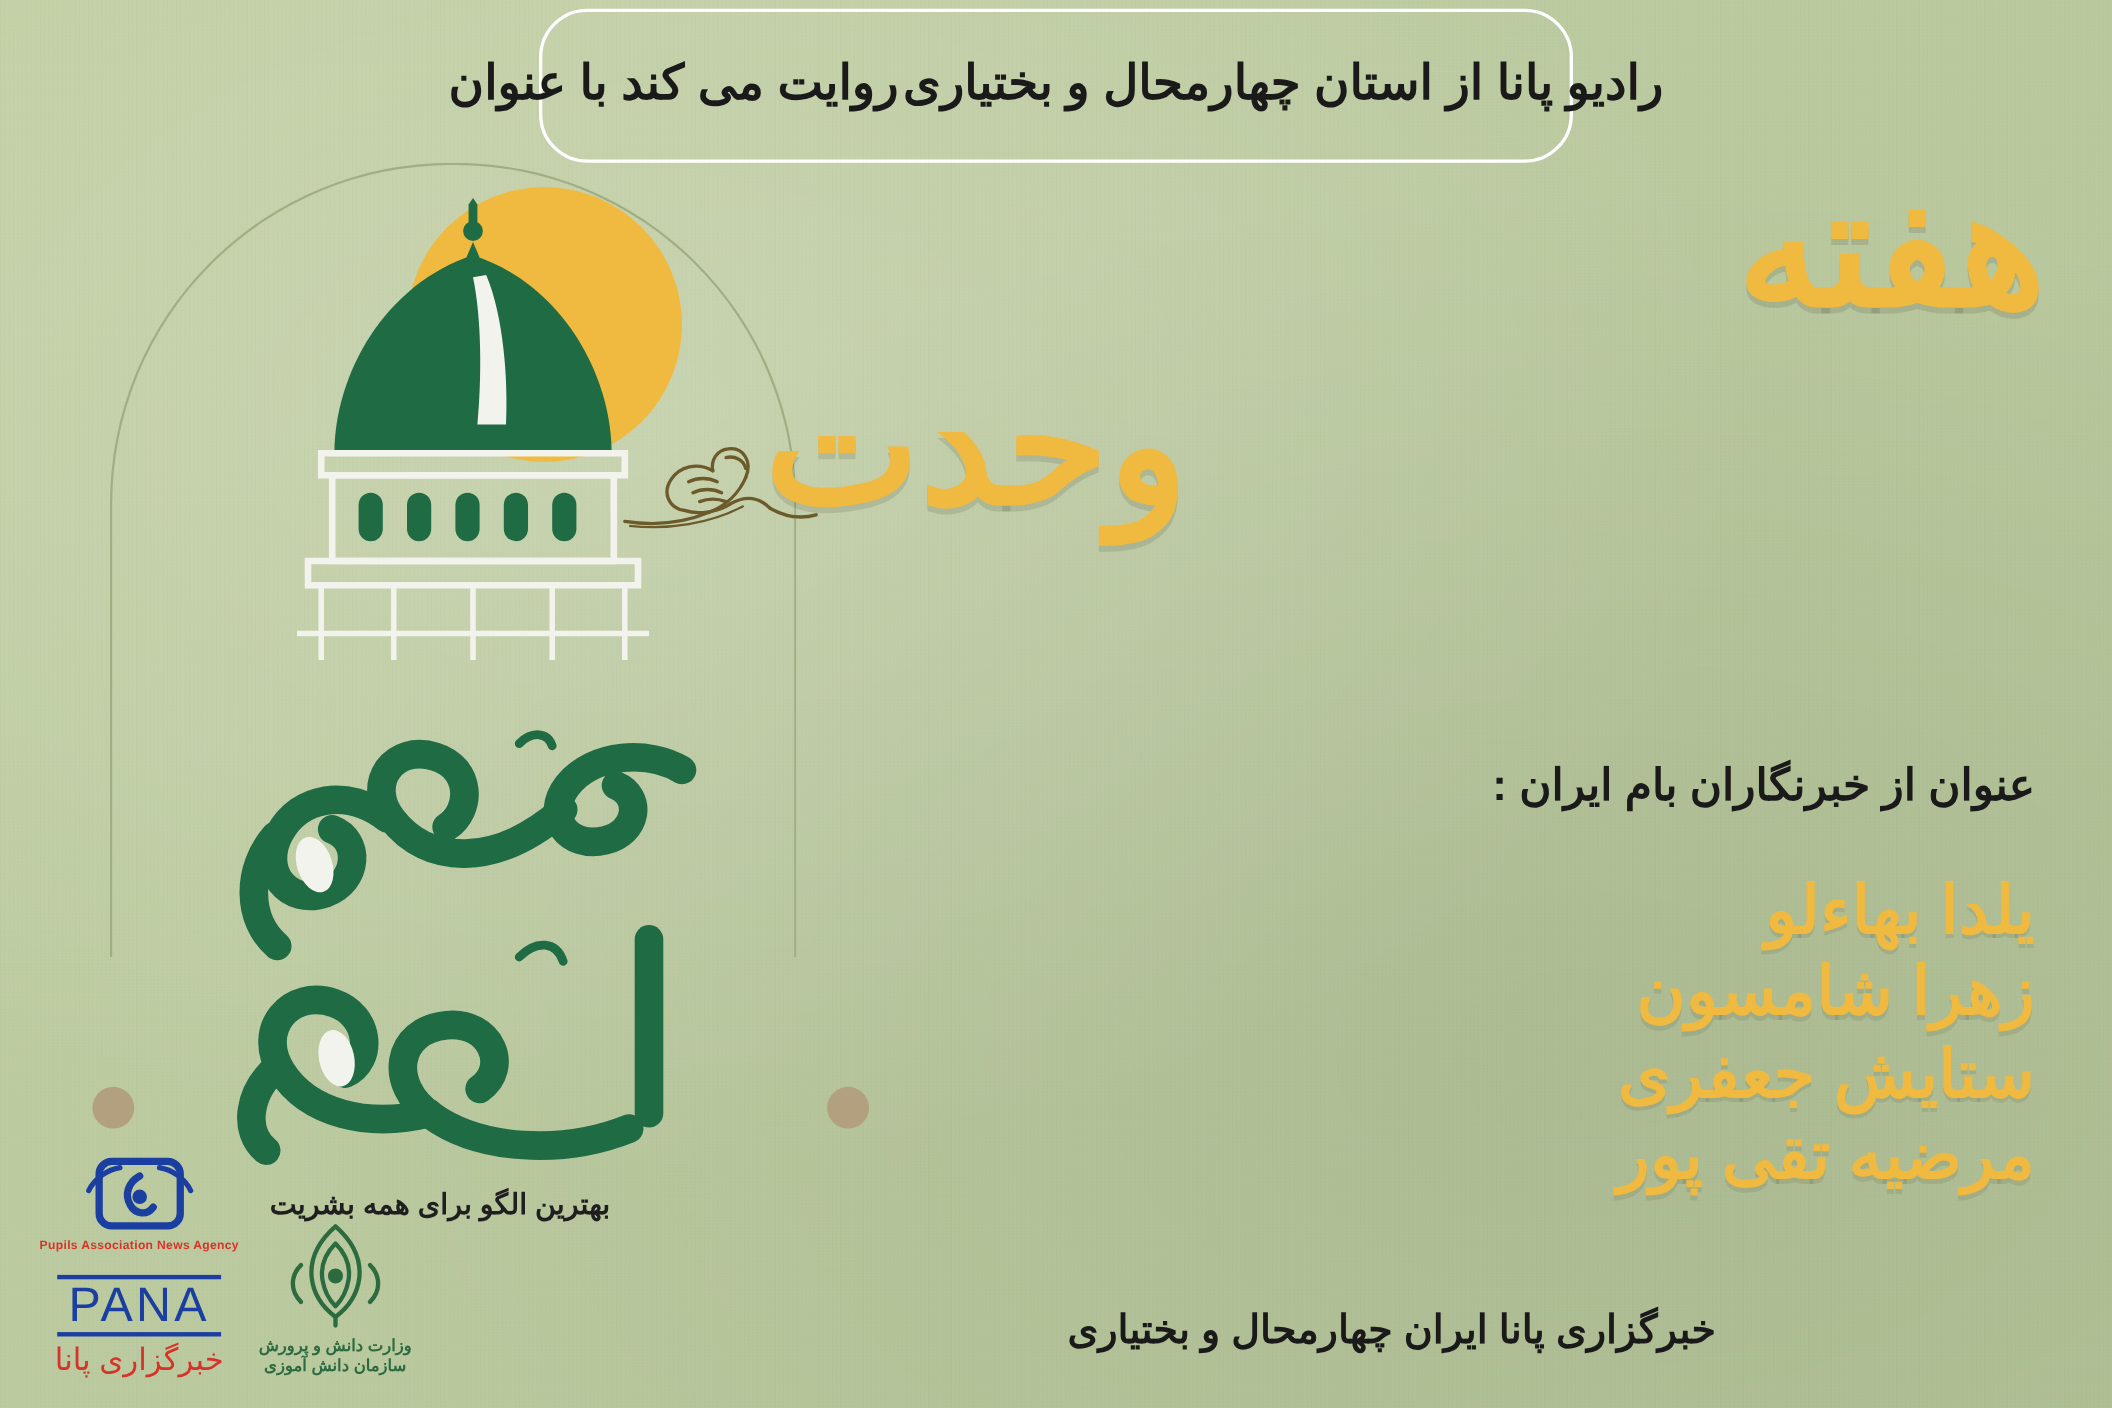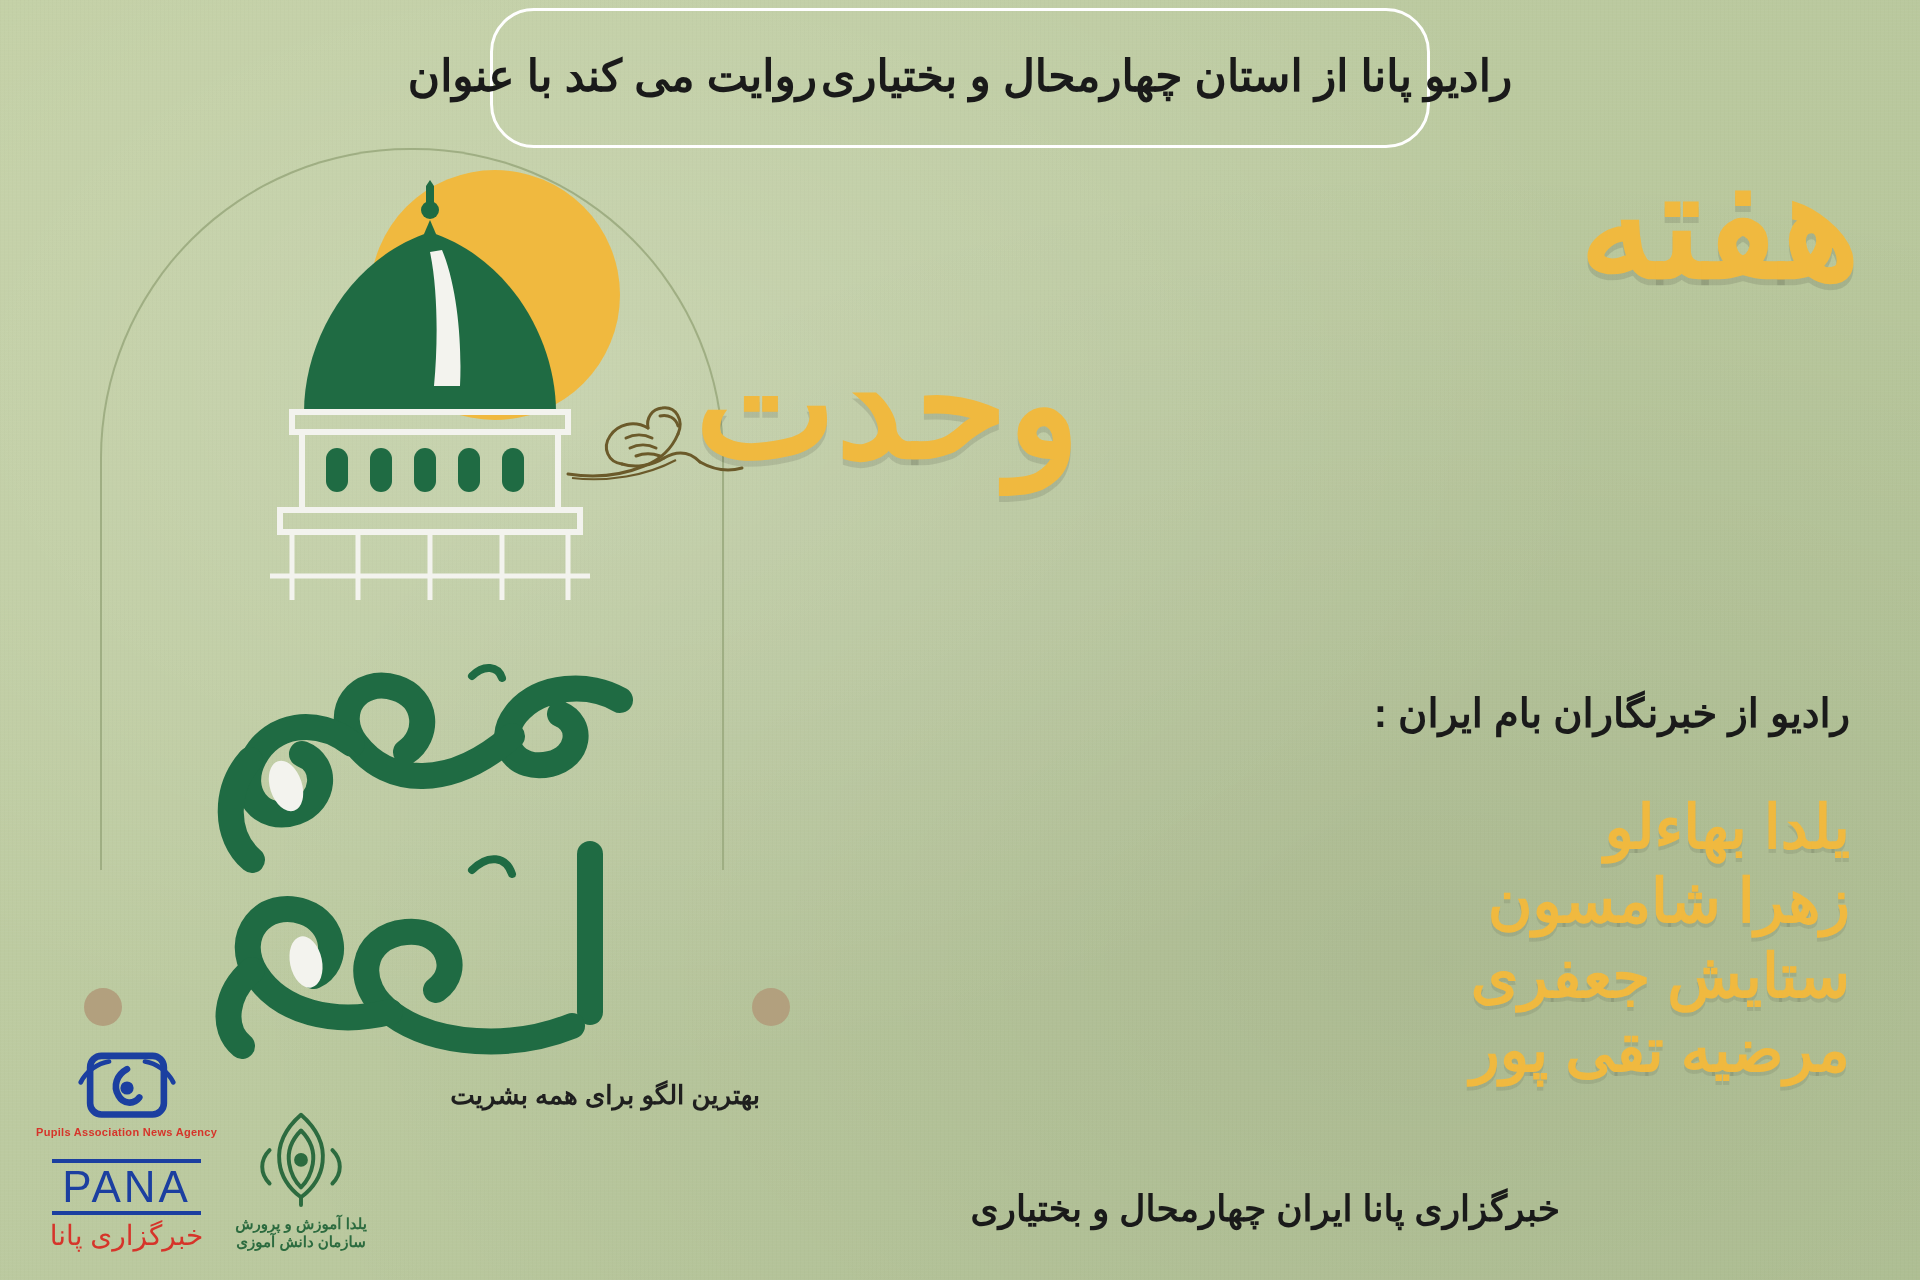--- a/index.html
+++ b/index.html
@@ -117,20 +117,21 @@
     top: 520px;
     width: 600px;
     height: 430px;
   }
 
   #caption-best {
     position: absolute;
     left: 0;
     top: 960px;
     width: 720px;
+    text-align: center;
     color: #1f1f1f;
     font-size: 26px;
     font-weight: 700;
   }
 
   
   #title-hafte {
     position: absolute;
     right: 60px;
     top: 150px;
@@ -333,21 +334,21 @@
         <path d="M140 72 C154 80 168 82 182 78"></path>
         <path d="M66 48 C74 44 84 44 92 48"></path>
         <path d="M70 58 C78 54 88 54 96 58"></path>
         <path d="M76 66 C84 63 92 63 100 66"></path>
         <path d="M100 26 C108 24 116 28 118 36"></path>
       </g>
       <path d="M12 88 C48 92 86 86 116 70" stroke="#6b5a2a" stroke-width="2" fill="none"></path>
     </svg>
   </div>
 
-  <div id="credit-label">رادیو از خبرنگاران بام ایران :</div>
+  <div id="credit-label">عنوان از خبرنگاران بام ایران :</div>
 
   <div id="reporters">
     <div class="name">یلدا بهاءلو</div>
     <div class="name">زهرا شامسون</div>
     <div class="name">ستایش جعفری</div>
     <div class="name">مرضیه تقی پور</div>
   </div>
 
   <div id="footer-agency">خبرگزاری پانا ایران چهارمحال و بختیاری</div>
 
@@ -358,21 +359,21 @@
         <g fill="none" stroke="#2c6b3f" stroke-width="4" stroke-linecap="round" stroke-linejoin="round">
           <path d="M60 12 C44 26 36 42 38 60 C40 78 52 90 60 96 C68 90 80 78 82 60 C84 42 76 26 60 12 Z"></path>
           <path d="M60 28 C50 38 46 50 48 62 C50 74 56 82 60 86 C64 82 70 74 72 62 C74 50 70 38 60 28 Z"></path>
           <path d="M28 48 C18 58 18 72 28 82"></path>
           <path d="M92 48 C102 58 102 72 92 82"></path>
           <path d="M60 96 L60 104"></path>
         </g>
         <circle cx="60" cy="58" r="7" fill="#2c6b3f"></circle>
       </svg>
       <div id="moe-text">
-        <span>یلدا آموزش و پرورش</span><br>
+        <span>وزارت دانش و پرورش</span><br>
         <span>سازمان دانش آموزی</span>
       </div>
     </div>
 
     <div class="logo-block">
       <svg viewBox="0 0 110 80" width="104" height="76">
         <rect x="16" y="6" width="78" height="62" rx="12" fill="none" stroke="#1b3fa0" stroke-width="7"></rect>
         <path d="M55 20 C44 26 40 38 46 48 C51 57 62 58 68 50" fill="none" stroke="#1b3fa0" stroke-width="7" stroke-linecap="round"></path>
         <circle cx="55" cy="40" r="7" fill="#1b3fa0"></circle>
         <path d="M6 34 C12 22 24 14 36 12" fill="none" stroke="#1b3fa0" stroke-width="5" stroke-linecap="round"></path>

